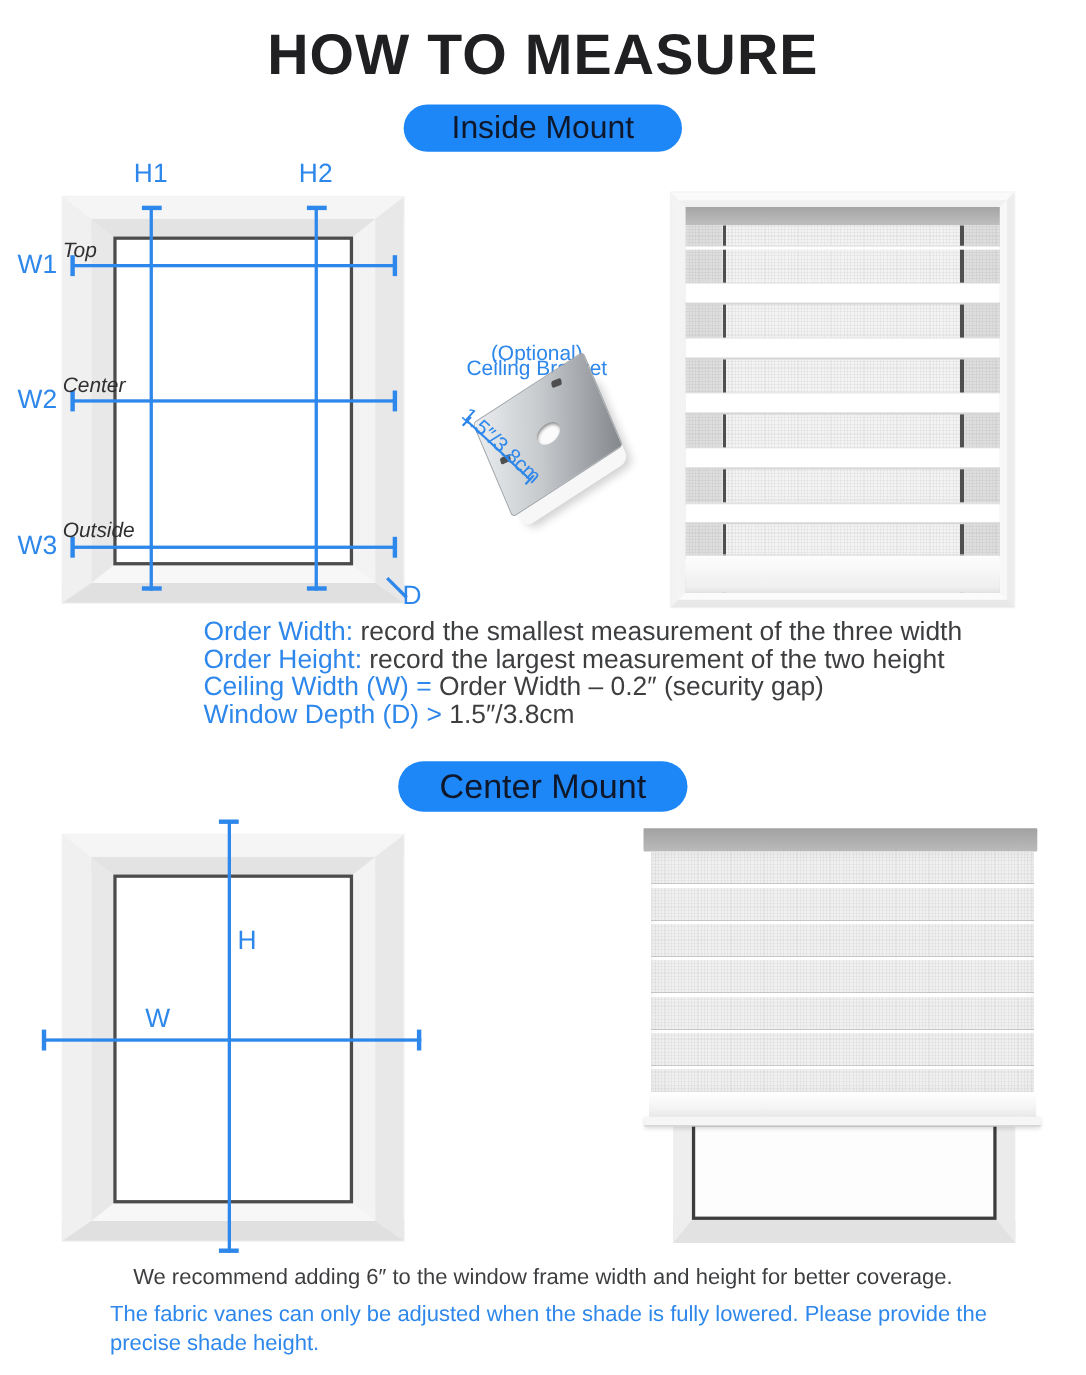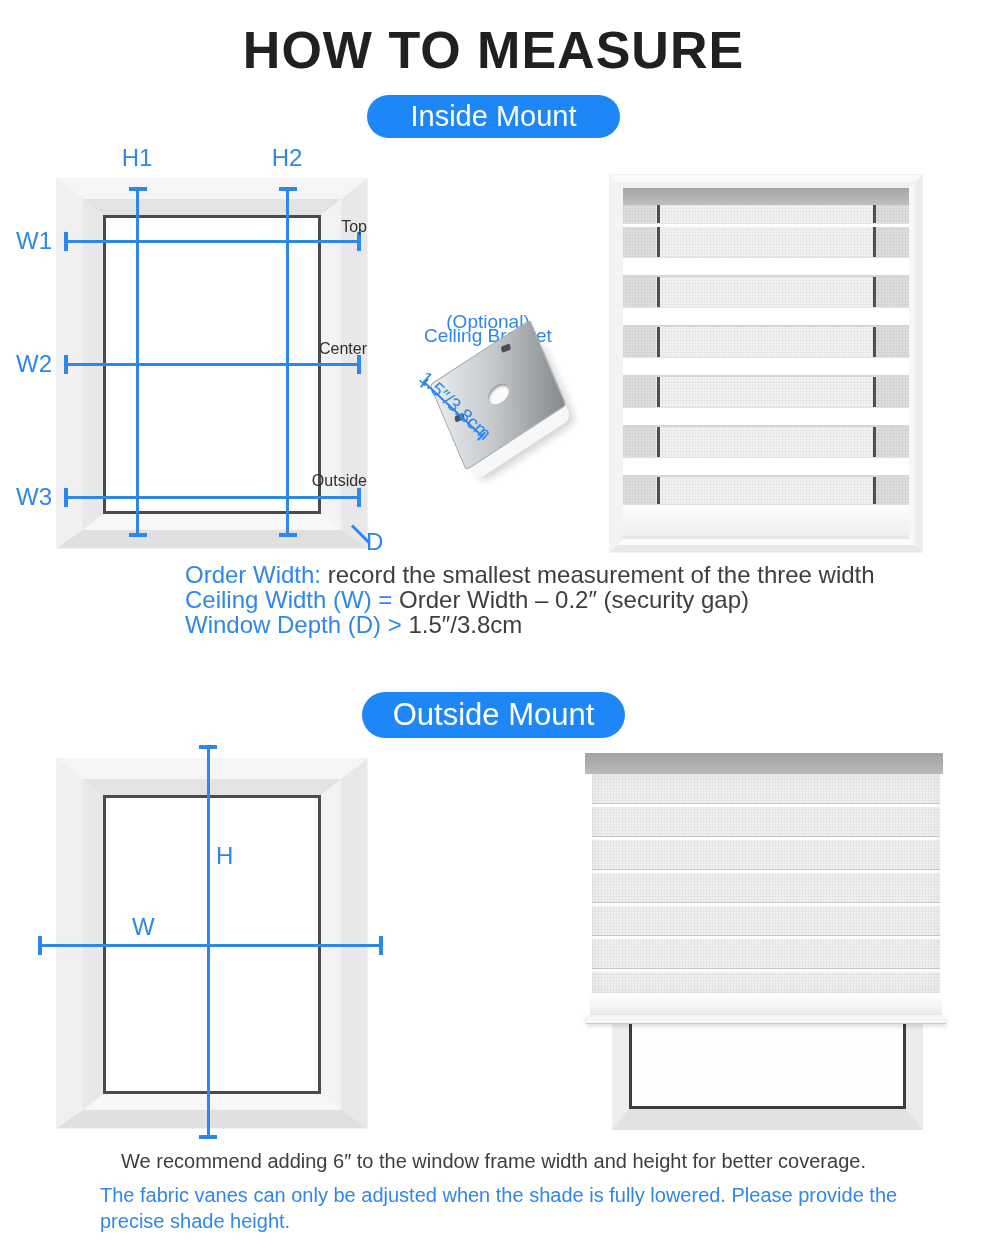--- a/index.html
+++ b/index.html
@@ -9,21 +9,21 @@
     font-family:"Liberation Sans", sans-serif;
   }
   .abs{position:absolute;}
 
   
   .title{
     left:0;top:20px;width:987px;text-align:center;
     font-size:52px;font-weight:600;letter-spacing:1px;color:var(--c-title,#202022);
   }
   .pill{
-    background:var(--c-badge_bg,#1e87f7);color:#ffffff;text-align:center;
+    background:var(--c-badge_bg,#1e87f7);color:#0f172a;text-align:center;
     border-radius:23px;font-weight:400;
   }
   .pill1{left:367px;top:95px;width:253px;height:43px;line-height:43px;font-size:29px;}
   .pill2{left:362px;top:692px;width:263px;height:46px;line-height:46px;font-size:31px;}
 
   
   .win{box-shadow:0 0 0 1px rgba(0,0,0,.05);}
   .frameA{
     width:100%;height:100%;box-sizing:border-box;
     border-style:solid;border-width:20px 26px 18px 26px;
@@ -77,21 +77,21 @@
     border-top:1px solid #dcdcdc;z-index:2;
   }
 
   
   .mline,.cap{background:var(--c-blue,#2e87ea);}
   .mline.h{height:3px;}
   .mline.v{width:3px;}
   .cap.h{width:18px;height:4px;}
   .cap.v{width:4px;height:19px;}
   .mlabel{color:var(--c-blue,#2e87ea);font-size:24px;}
-  .inlabel{width:310px;text-align:right;font-size:16px;color:#303032;}
+  .inlabel{width:310px;text-align:left;font-size:19px;color:#303032;font-style:italic;}
   .diag{width:25px;height:3px;transform:rotate(45deg);transform-origin:left center;}
 
   
   .bk-label{width:220px;text-align:center;font-size:19px;color:var(--c-blue,#2e87ea);}
   .bk-base{
     left:452px;top:368px;width:112px;height:84px;border-radius:8px;
     transform:rotate(-33deg) skewX(-10deg);
     background:#f7f7f7;box-shadow:3px 5px 8px rgba(0,0,0,.18);
   }
   .bk-plate{
@@ -230,25 +230,26 @@
       <div class="frameT2">
         <div class="zheader"></div>
         <div class="blind"></div>
         <div class="blind-bottom"></div>
       </div>
     </div>
   </div>
 
   <div class="abs notes">
     <div><span class="lead">Order Width:</span><span class="rest"> record the smallest measurement of the three width</span></div>
+    <div><span class="lead">Order Height:</span><span class="rest"> record the largest measurement of the two height</span></div>
     <div><span class="lead">Ceiling Width (W) =</span><span class="rest"> Order Width – 0.2″ (security gap)</span></div>
     <div><span class="lead">Window Depth (D) &gt;</span><span class="rest"> 1.5″/3.8cm</span></div>
   </div>
 
-  <div class="abs pill pill2">Outside Mount</div>
+  <div class="abs pill pill2">Center Mount</div>
 
   <div class="abs win" style="left:57px;top:759px;width:310px;height:369px;">
     <div class="frameA">
       <div class="frameB">
         <div class="glass"></div>
       </div>
     </div>
   </div>
 
   <div class="abs mline v z5" style="left:207px;top:747px;height:392px;"></div>

